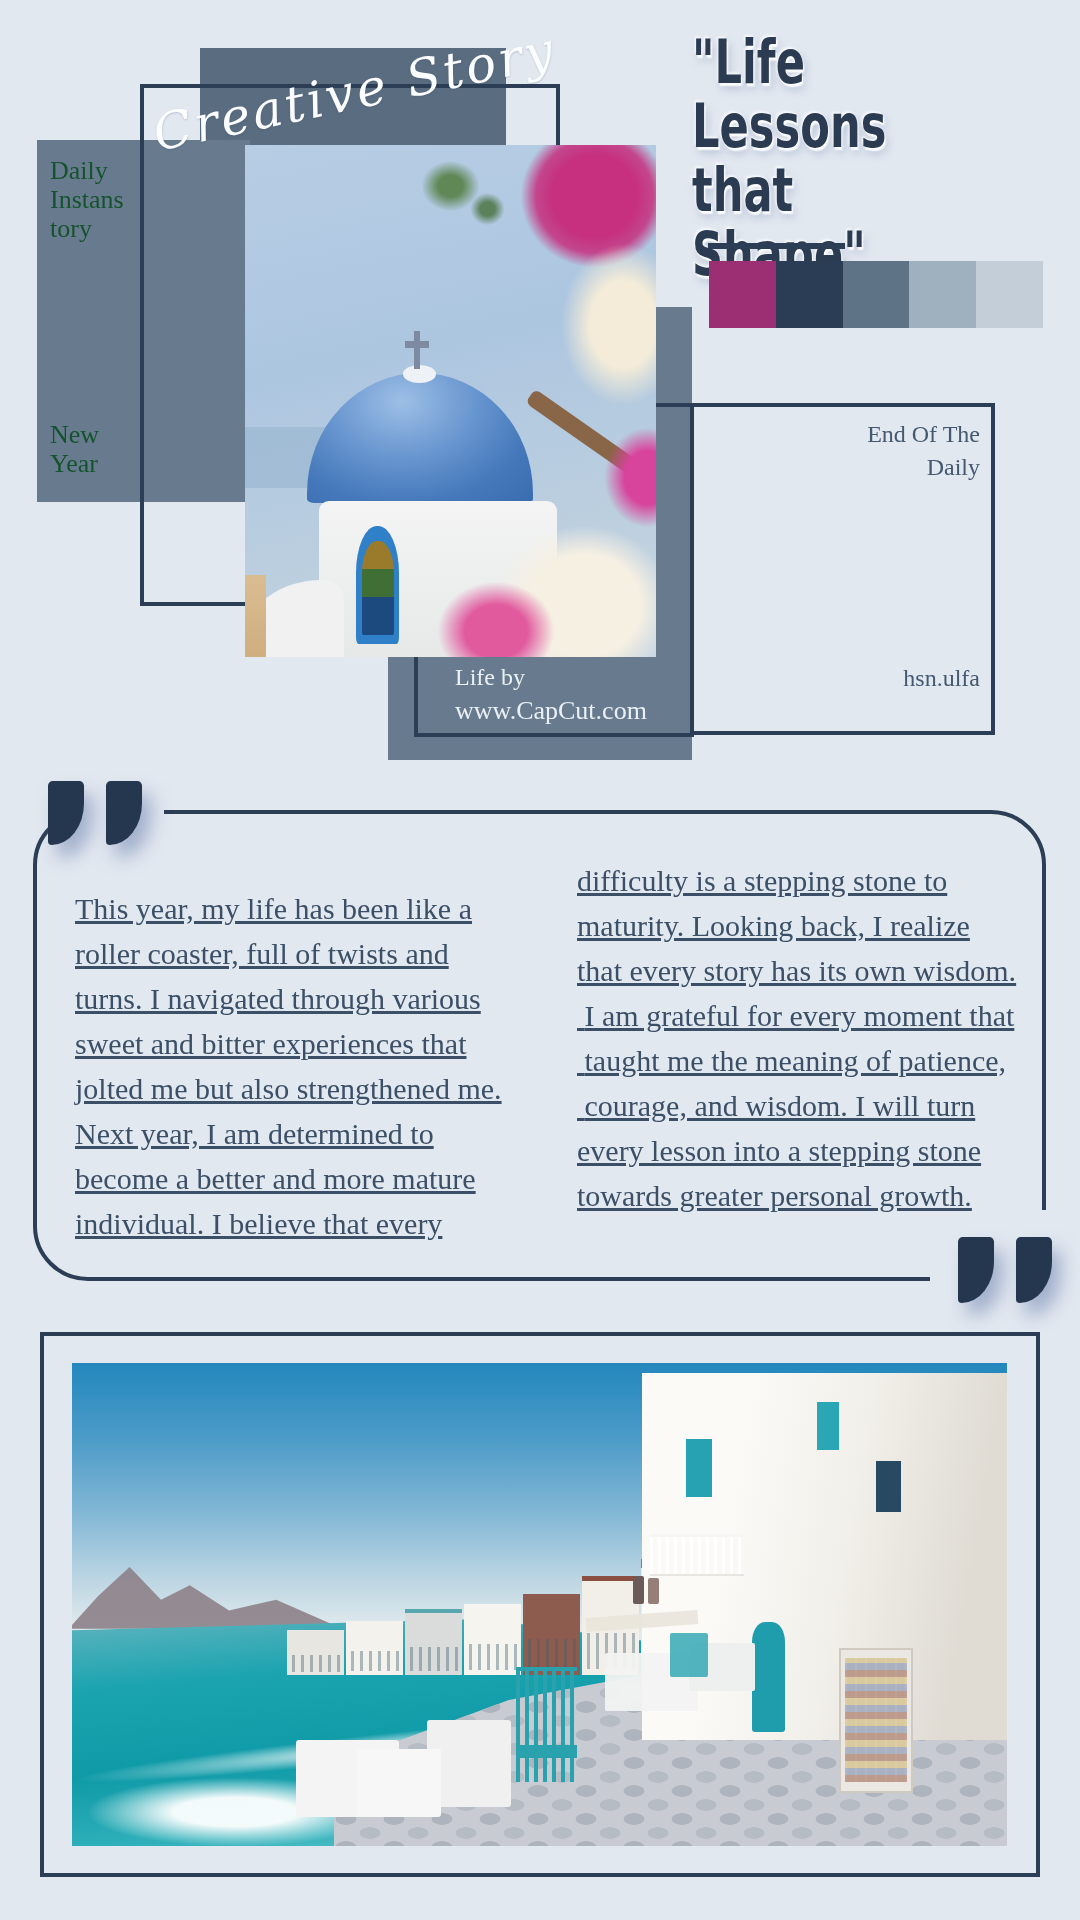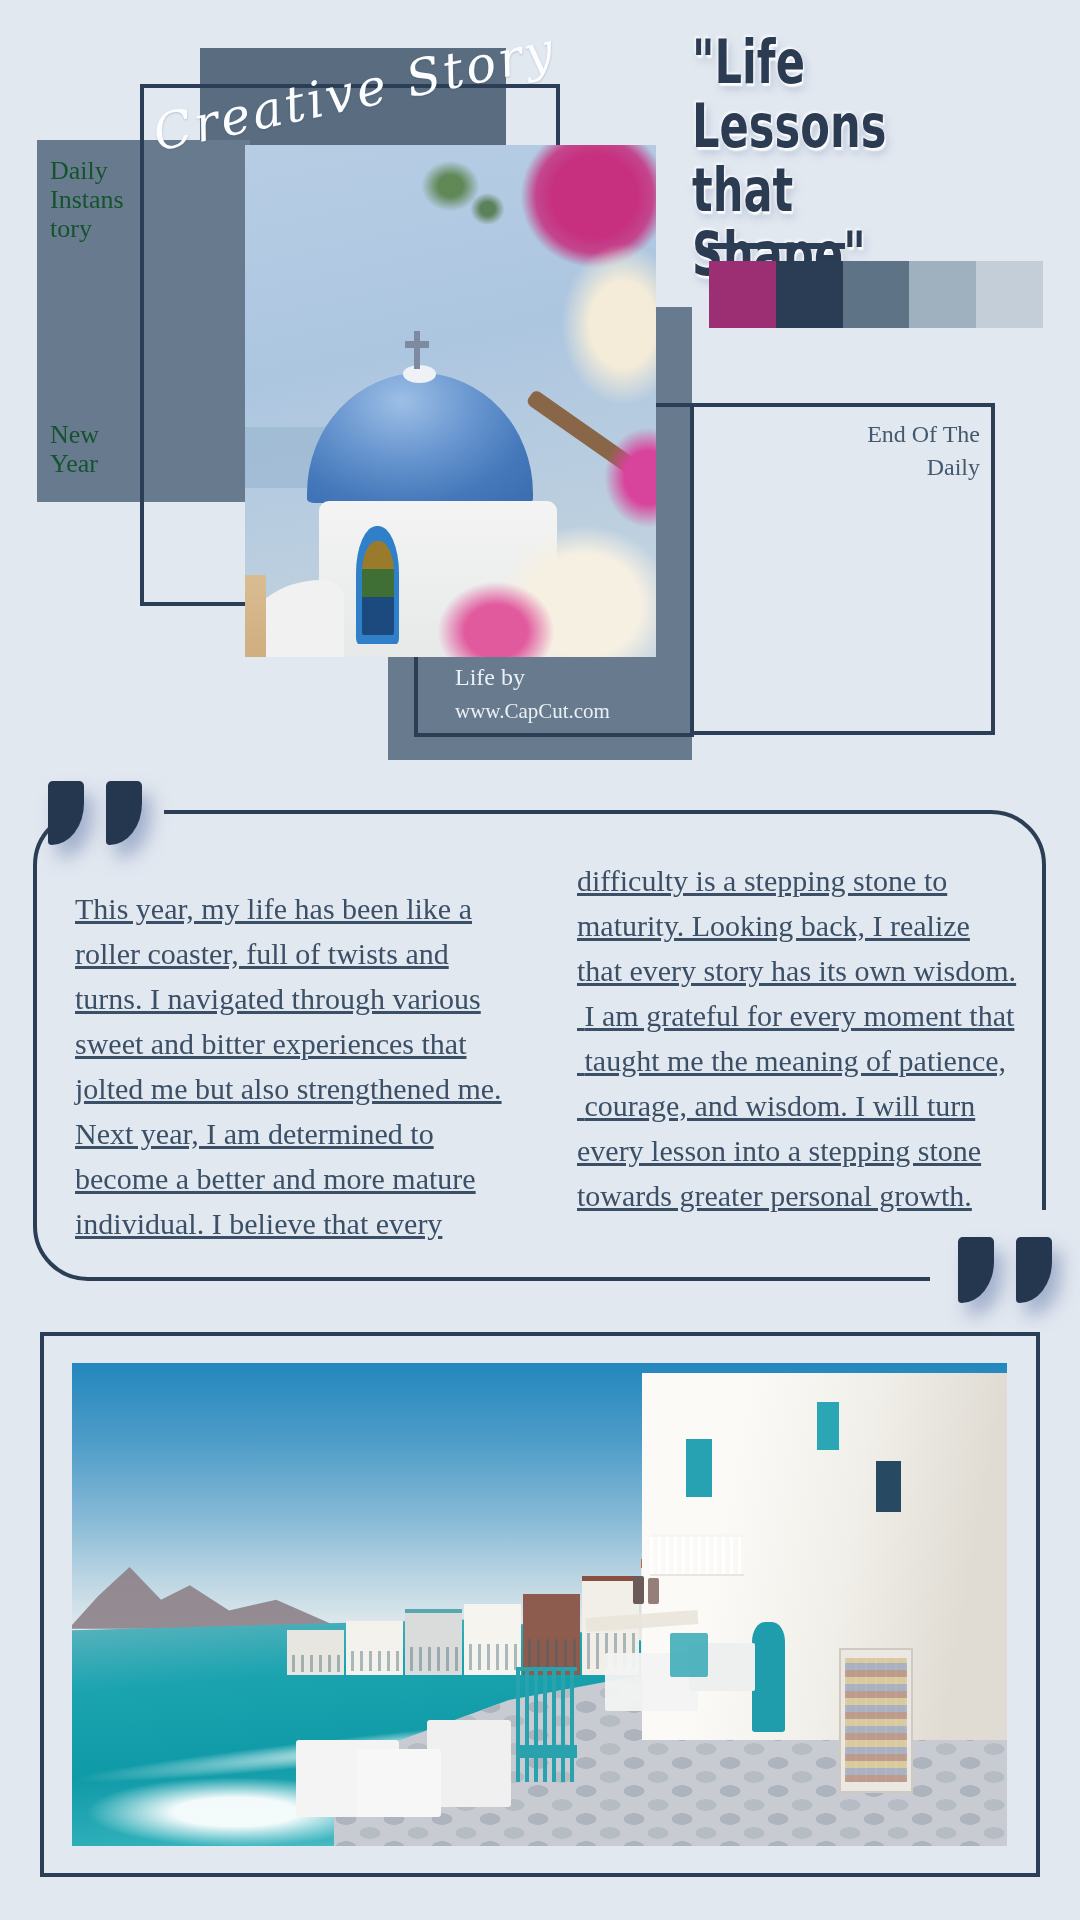--- a/index.html
+++ b/index.html
@@ -17,21 +17,21 @@
   .gray-right{left:388px;top:307px;width:304px;height:453px;background:#687b8e;}
   .outline{border:4px solid #2b3e55;box-sizing:border-box;background:transparent;}
   .outline-left{left:140px;top:84px;width:420px;height:522px;}
   .outline-b{left:414px;top:403px;width:280px;height:334px;}
   .outline-a{left:690px;top:403px;width:305px;height:332px;}
 
   .panel-label{color:#14532d;font-size:26px;line-height:29px;}
   .daily-label{left:50px;top:156px;}
   .newyear-label{left:50px;top:420px;}
   .madeby-block{left:455px;top:660px;color:#eaf0f5;font-size:24px;line-height:34px;}
-  .madeby-site{font-size:21px;}
+  .madeby-site{font-size:26px;}
   .rightbox-text{width:280px;text-align:right;color:#44586f;font-size:24px;line-height:33px;}
   .endyear{left:700px;top:418px;}
   .archive{left:700px;top:662px;}
 
   
   .script-text{
     left:148px;top:106px;color:#fcfdff;font-size:50px;font-style:italic;
     font-family:"DejaVu Serif",serif;transform:rotate(-12deg);transform-origin:left top;
     letter-spacing:3px;text-shadow:0 1px 2px rgba(60,80,110,.25);
   }
@@ -204,20 +204,21 @@
   <div class="abs script-text">Creative Story</div>
 
   <div class="abs madeby-block">
     <div>Life by</div>
     <div class="madeby-site">www.CapCut.com</div>
   </div>
 
   <div class="abs rightbox-text endyear preline">End Of The
 Daily</div>
   <div class="abs rightbox-text archive">
+    <div>hsn.ulfa</div>
   </div>
 
   <div class="abs title preline">"Life
 Lessons
 that Shape"</div>
   <div class="abs title-underline"></div>
   <div class="abs palette">
     <span style="background: rgb(156, 46, 115);"></span>
     <span style="background: rgb(43, 61, 84);"></span>
     <span style="background: rgb(94, 115, 134);"></span>

